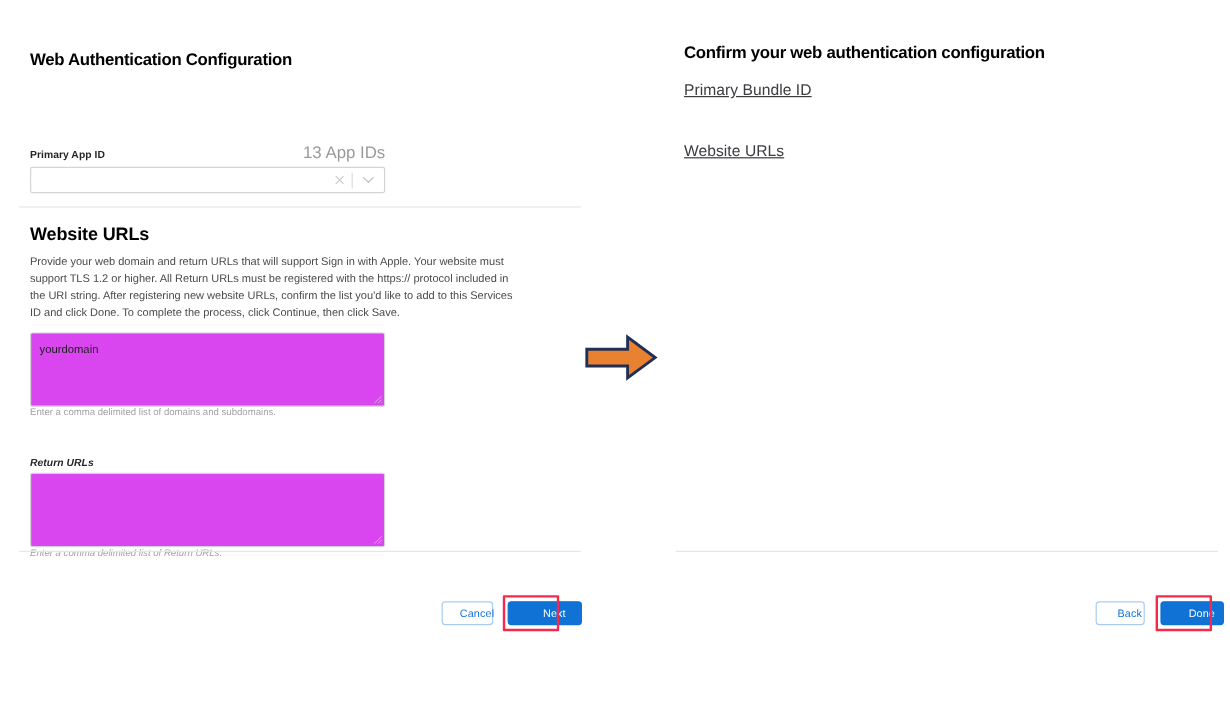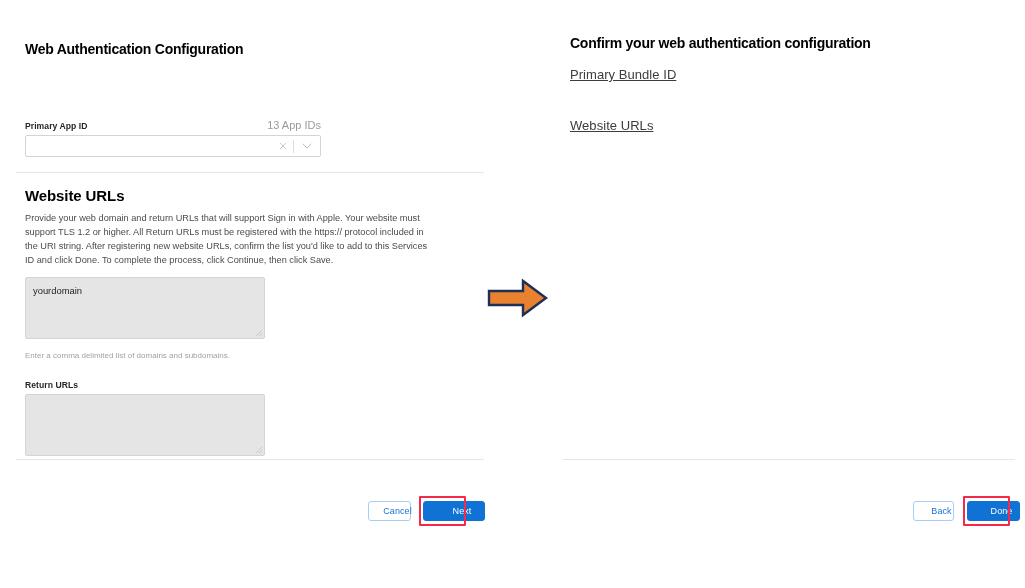--- a/index.html
+++ b/index.html
@@ -58,21 +58,21 @@
     color: #4b4b4f;
     margin: 0;
   }
   .field-label {
     font-size: 8.6px;
     font-weight: bold;
     color: #26262a;
     letter-spacing: 0.05px;
   }
   .count-label {
-    font-size: 11px;
+    font-size: 14px;
     color: #9a9a9e;
   }
   .helper-text {
     font-size: 8px;
     color: #a2a2a6;
   }
   .review-label {
     font-size: 13px;
     color: #3c3c41;
     letter-spacing: 0.05px;
@@ -140,29 +140,29 @@
     background: #e6e6e8;
   }
   #left-divider-1 { left: 16px; width: 468px; top: 142px; }
   #left-divider-2 { left: 16px; width: 468px; top: 459px; }
   #right-divider  { left: 563px; width: 452px; top: 459px; }
 
   #website-urls-title { position: absolute; left: 25px; top: 157px; }
   #website-urls-desc  { position: absolute; left: 25px; top: 182px; width: 410px; }
 
   #domains-group { position: absolute; left: 25px; top: 243px; width: 296px; }
-  #returnurls-group { position: absolute; left: 25px; top: 350px; width: 296px; }
+  #returnurls-group { position: absolute; left: 25px; top: 350px; width: 296px; font-style: italic; }
 
   .textarea-box {
     position: relative;
-    width: 240px;
+    width: 296px;
     height: 62px;
     border: 1px solid #d4d4d8;
     border-radius: 2px;
-    background: #e5e5e5;
+    background: #d946ef;
     box-sizing: border-box;
     margin-top: 4px;
     overflow: hidden;
   }
   .textarea-text {
     position: absolute;
     left: 7px;
     top: 6px;
     right: 7px;
     font-size: 9.4px;
@@ -172,21 +172,21 @@
     word-break: break-word;
   }
   .resize-grip {
     position: absolute;
     right: 1px;
     bottom: 1px;
     width: 9px;
     height: 9px;
   }
   .resize-grip svg { display: block; }
-  .helper-row { margin-top: 12px; }
+  .helper-row { margin-top: 0; }
 
   
   #right-title   { position: absolute; left: 25px; top: 5px; }
   #right-bundle-label { position: absolute; left: 25px; top: 37px; }
   #right-bundle-value { position: absolute; left: 25px; top: 55px; }
   #right-urls-label   { position: absolute; left: 25px; top: 88px; }
   #right-urls-value   { position: absolute; left: 25px; top: 106px; }
   .review-value {
     font-size: 9px;
     color: #6e6e73;
@@ -294,20 +294,21 @@
     <div id="returnurls-group">
       <div class="field-label">Return URLs</div>
       <div class="textarea-box">
         <div class="textarea-text"></div>
         <span class="resize-grip">
           <svg width="9" height="9" viewBox="0 0 9 9">
             <path d="M8 2 L2 8 M8 5 L5 8 M8 7.6 L7.6 8" stroke="#c2c2c6" stroke-width="0.8" fill="none"></path>
           </svg>
         </span>
       </div>
+      <div class="helper-text helper-row">Enter a comma delimited list of Return URLs.</div>
     </div>
 
   </div>
 </div>
 
 <div class="divider" id="left-divider-2"></div>
 
 <div class="btn btn-secondary" id="btn-cancel">Cancel</div>
 <div class="btn btn-primary" id="btn-next">Next</div>
 <div class="annotation-box" id="annot-next"></div>

